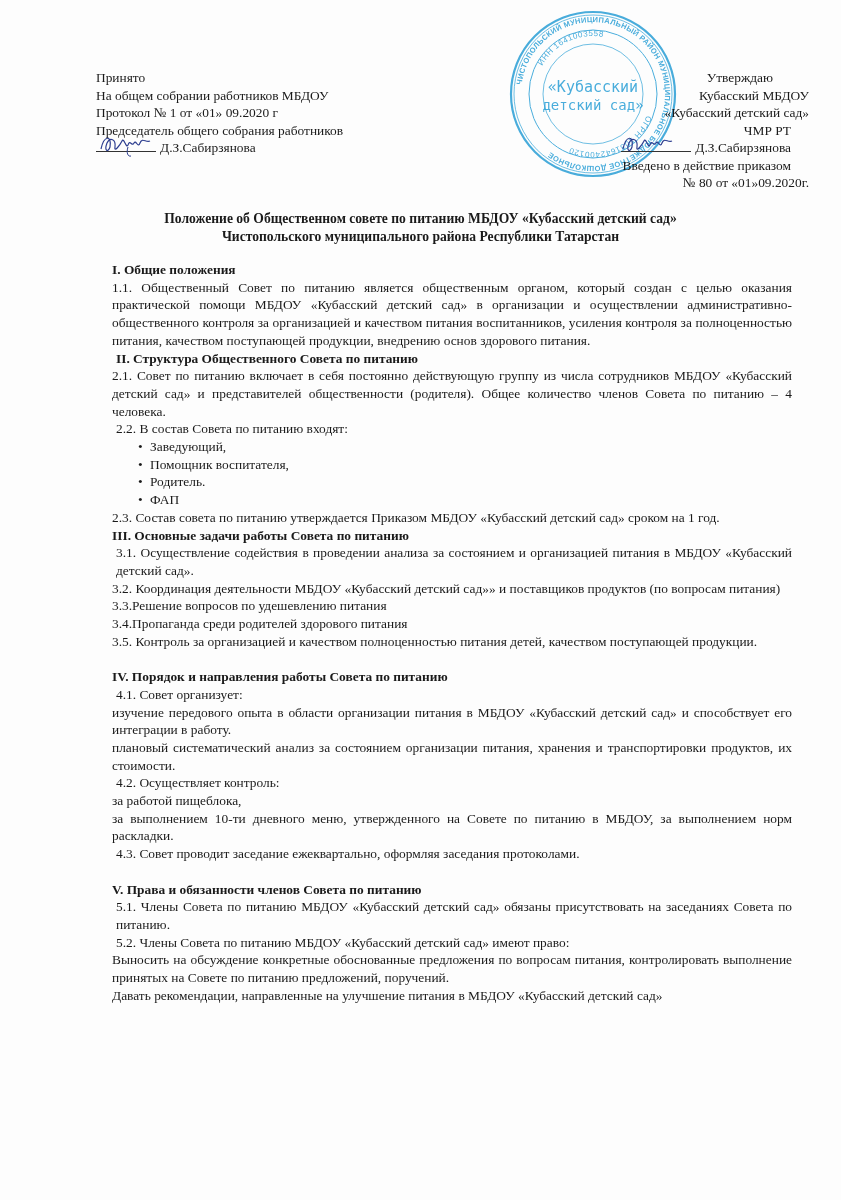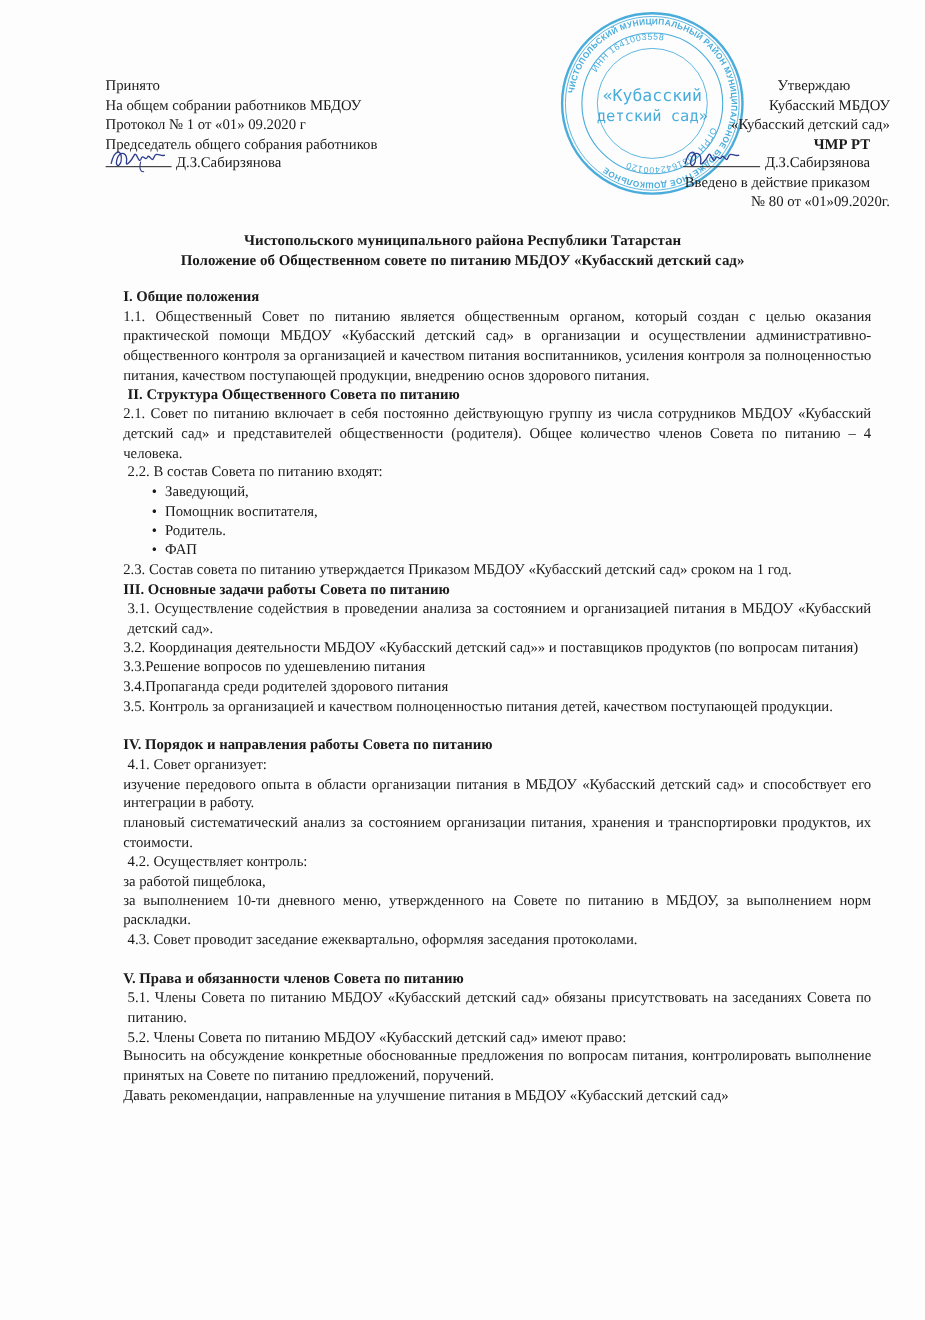--- a/index.html
+++ b/index.html
@@ -67,35 +67,35 @@
       </text>
       <text x="86" y="84" font-size="15" text-anchor="middle" font-family="DejaVu Sans Mono, monospace">«Кубасский</text>
       <text x="86" y="102" font-size="14" text-anchor="middle" font-family="DejaVu Sans Mono, monospace">детский сад»</text>
     </g>
   </svg>
 
   <div class="right-block">
     <div style="padding-right:36px;">Утверждаю</div>
     <div>Кубасский  МБДОУ</div>
     <div>«Кубасский детский сад»</div>
-    <div style="padding-right:18px;font-weight:bold;">ЧМР РТ</div>
+    <div style="padding-right:18px;">ЧМР РТ</div>
     <div style="padding-right:18px;">
       <span class="sig-line long">
         <svg class="signature" viewBox="0 0 56 26" style="width:66px;left:-6px;">
           <path d="M3 18 C6 4, 14 4, 12 16 C10 22, 6 20, 9 12 C12 6, 18 8, 17 16 C16 22, 22 14, 24 10 C26 6, 28 18, 30 14 C32 8, 34 16, 36 12 C38 8, 40 18, 42 12 C44 6, 48 12, 52 10" fill="none" stroke="#2c3d8f" stroke-width="1.2"></path>
         </svg>
       </span><span>Д.З.Сабирзянова</span>
     </div>
     <div style="padding-right:18px;">Введено в действие приказом</div>
     <div style="padding-right:0px;">№ 80 от «01»09.2020г.</div>
   </div>
 
   <div class="title">
+    <div>Положение  об  Общественном совете по питанию МБДОУ «Кубасский детский сад»</div>
     <div>Чистопольского муниципального района Республики Татарстан</div>
-    <div>Положение  об  Общественном совете по питанию МБДОУ «Кубасский детский сад»</div>
   </div>
 
   <div class="body">
     <p class="h">I. Общие положения</p>
     <p>1.1. Общественный Совет по питанию является общественным органом, который создан с целью оказания практической помощи МБДОУ «Кубасский детский сад» в организации и осуществлении административно-общественного контроля за организацией и качеством питания воспитанников, усиления контроля за полноценностью питания, качеством поступающей продукции, внедрению основ здорового питания.</p>
 
     <p class="h ind">II. Структура Общественного Совета по питанию</p>
     <p>2.1. Совет по питанию включает в себя постоянно действующую группу из числа сотрудников МБДОУ «Кубасский детский сад» и представителей общественности (родителя). Общее количество членов Совета по питанию – 4 человека.</p>
     <p class="ind">2.2. В состав Совета по питанию входят:</p>
     <ul>

